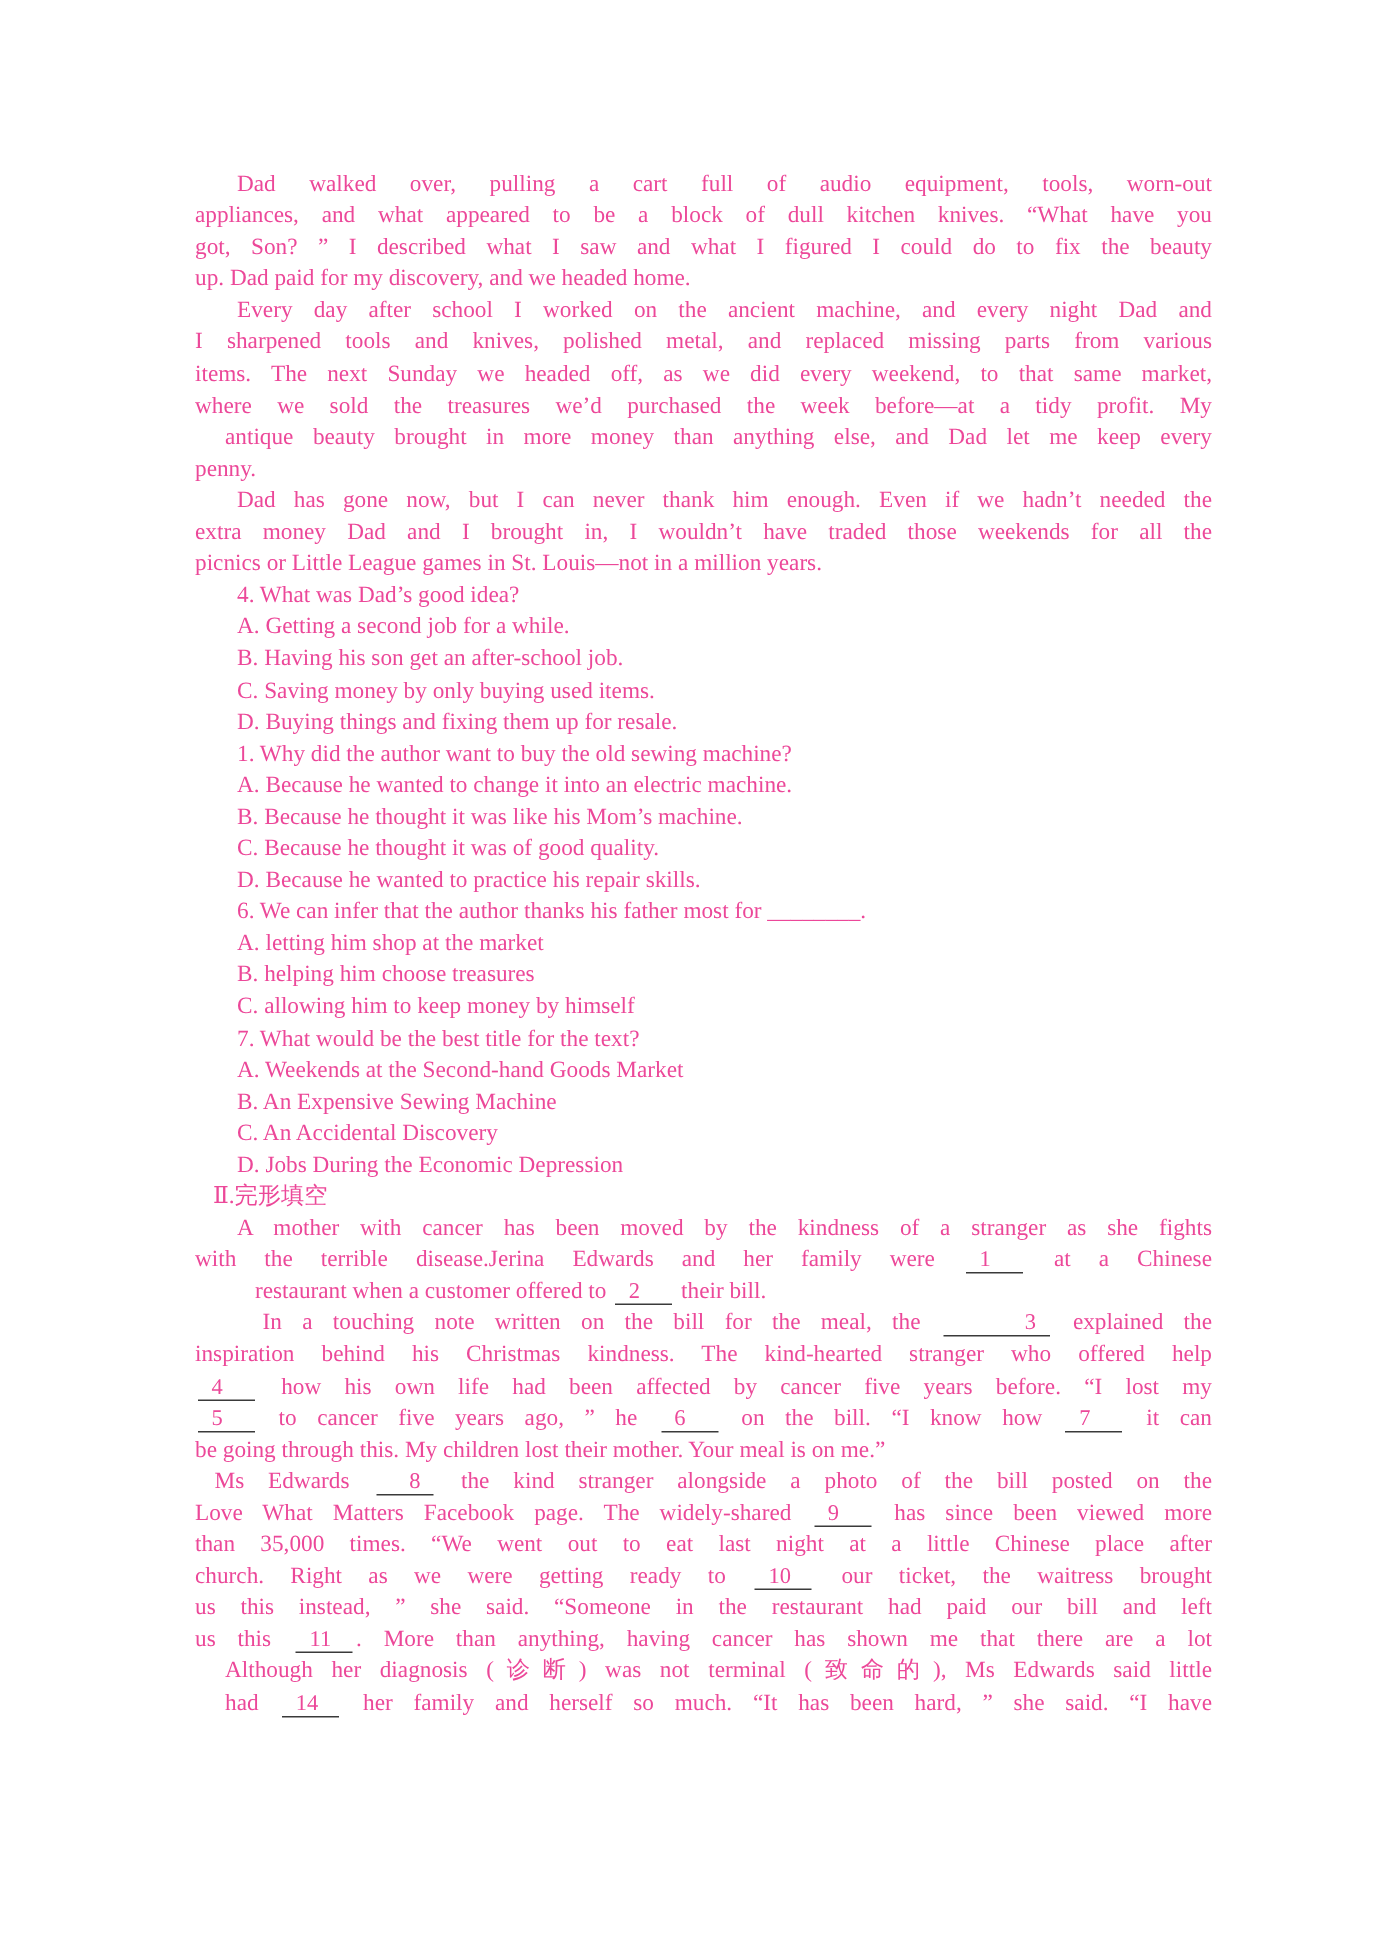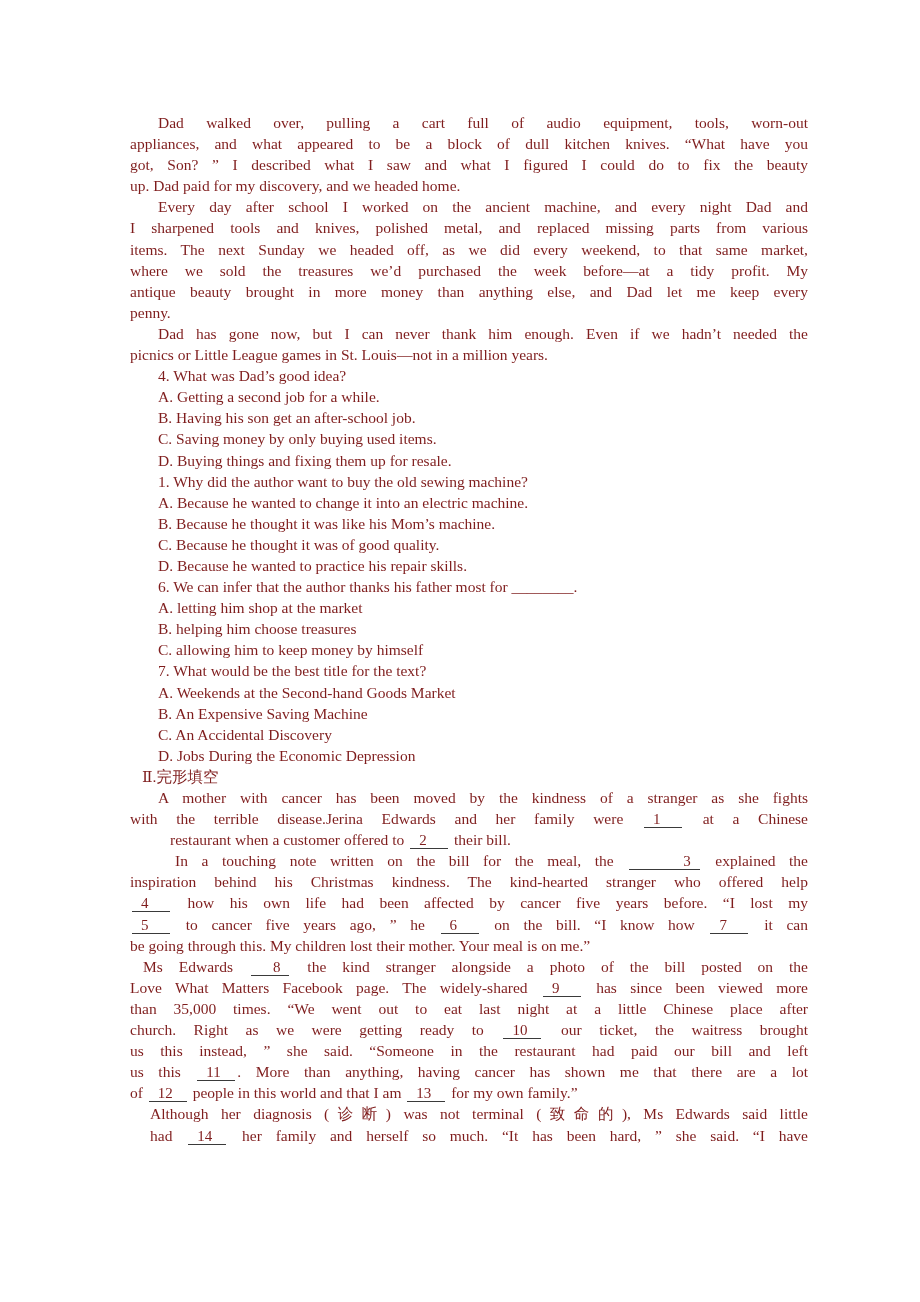--- a/index.html
+++ b/index.html
@@ -3,21 +3,21 @@
 <meta charset="utf-8">
 <style>
   html,body{margin:0;padding:0;}
   body{
     width:920px;height:1302px;position:relative;
     background:#ffffff;overflow:hidden;
     font-family:"Liberation Serif","DejaVu Serif",serif;
   }
   .doc{
     position:absolute;left:130px;top:112px;width:678px;
-    color:#7f1d1d;font-size:15.5px;line-height:21.1px;
+    color:#ec4899;font-size:15.5px;line-height:21.1px;
   }
   .line{
     text-align:justify;
     text-align-last:justify;
     min-height:21.1px;
     white-space:normal;
   }
   .line.noj{
     text-align:left;
     text-align-last:left;
@@ -38,54 +38,54 @@
 
 <div class="doc">
     <div class="line" style="text-indent: 28px;">Dad walked over, pulling a cart full of audio equipment, tools, worn-out</div>
     <div class="line" style="text-indent: 0px;">appliances, and what appeared to be a block of dull kitchen knives. “What have you</div>
     <div class="line" style="text-indent: 0px;">got, Son? ” I described what I saw and what I figured I could do to fix the beauty</div>
     <div class="line noj" style="text-indent: 0px;">up. Dad paid for my discovery, and we headed home.</div>
     <div class="line" style="text-indent: 28px;">Every day after school I worked on the ancient machine, and every night Dad and</div>
     <div class="line" style="text-indent: 0px;">I sharpened tools and knives, polished metal, and replaced missing parts from various</div>
     <div class="line" style="text-indent: 0px;">items. The next Sunday we headed off, as we did every weekend, to that same market,</div>
     <div class="line" style="text-indent: 0px;">where we sold the treasures we’d purchased the week before—at a tidy profit. My</div>
-    <div class="line" style="text-indent: 0px;">antique beauty brought in more money than anything else, and Dad let me keep every</div>
+    <div class="line" style="text-indent: 0px; margin-left: 20px;">antique beauty brought in more money than anything else, and Dad let me keep every</div>
     <div class="line noj" style="text-indent: 0px;">penny.</div>
     <div class="line" style="text-indent: 28px;">Dad has gone now, but I can never thank him enough. Even if we hadn’t needed the</div>
+    <div class="line" style="text-indent: 0px;">extra money Dad and I brought in, I wouldn’t have traded those weekends for all the</div>
     <div class="line noj" style="text-indent: 0px;">picnics or Little League games in St. Louis—not in a million years.</div>
     <div class="line noj" style="text-indent: 28px;">4. What was Dad’s good idea?</div>
     <div class="line noj" style="text-indent: 28px;">A. Getting a second job for a while.</div>
     <div class="line noj" style="text-indent: 28px;">B. Having his son get an after-school job.</div>
     <div class="line noj" style="text-indent: 28px;">C. Saving money by only buying used items.</div>
     <div class="line noj" style="text-indent: 28px;">D. Buying things and fixing them up for resale.</div>
     <div class="line noj" style="text-indent: 28px;">1. Why did the author want to buy the old sewing machine?</div>
     <div class="line noj" style="text-indent: 28px;">A. Because he wanted to change it into an electric machine.</div>
     <div class="line noj" style="text-indent: 28px;">B. Because he thought it was like his Mom’s machine.</div>
     <div class="line noj" style="text-indent: 28px;">C. Because he thought it was of good quality.</div>
     <div class="line noj" style="text-indent: 28px;">D. Because he wanted to practice his repair skills.</div>
     <div class="line noj" style="text-indent: 28px;">6. We can infer that the author thanks his father most for ________.</div>
     <div class="line noj" style="text-indent: 28px;">A. letting him shop at the market</div>
     <div class="line noj" style="text-indent: 28px;">B. helping him choose treasures</div>
     <div class="line noj" style="text-indent: 28px;">C. allowing him to keep money by himself</div>
     <div class="line noj" style="text-indent: 28px;">7. What would be the best title for the text?</div>
     <div class="line noj" style="text-indent: 28px;">A. Weekends at the Second-hand Goods Market</div>
-    <div class="line noj" style="text-indent: 28px;">B. An Expensive Saving Machine</div>
+    <div class="line noj" style="text-indent: 28px;">B. An Expensive Sewing Machine</div>
     <div class="line noj" style="text-indent: 28px;">C. An Accidental Discovery</div>
     <div class="line noj" style="text-indent: 28px; text-align: center;">D. Jobs During the Economic Depression</div>
     <div class="line noj" style="text-indent: 12px;">Ⅱ.完形填空</div>
     <div class="line" style="text-indent: 28px;">A mother with cancer has been moved by the kindness of a stranger as she fights</div>
     <div class="line" style="text-indent: 0px;">with the terrible disease.Jerina Edwards and her family were <span class="blank">1</span> at a Chinese</div>
     <div class="line noj" style="text-indent: 0px; margin-left: 40px;">restaurant when a customer offered to <span class="blank">2</span> their bill.</div>
     <div class="line" style="text-indent: 45px;">In a touching note written on the bill for the meal, the <span class="blank">3</span> explained the</div>
     <div class="line" style="text-indent: 0px;">inspiration behind his Christmas kindness. The kind-hearted stranger who offered help</div>
     <div class="line" style="text-indent: 0px;"><span class="blank">4</span> how his own life had been affected by cancer five years before. “I lost my</div>
     <div class="line" style="text-indent: 0px;"><span class="blank">5</span> to cancer five years ago, ” he <span class="blank">6</span> on the bill. “I know how <span class="blank">7</span> it can</div>
     <div class="line noj" style="text-indent: 0px;">be going through this. My children lost their mother. Your meal is on me.”</div>
     <div class="line" style="text-indent: 13px;">Ms Edwards <span class="blank">8</span> the kind stranger alongside a photo of the bill posted on the</div>
     <div class="line" style="text-indent: 0px;">Love What Matters Facebook page. The widely-shared <span class="blank">9</span> has since been viewed more</div>
     <div class="line" style="text-indent: 0px;">than 35,000 times. “We went out to eat last night at a little Chinese place after</div>
     <div class="line" style="text-indent: 0px;">church. Right as we were getting ready to <span class="blank">10</span> our ticket, the waitress brought</div>
     <div class="line" style="text-indent: 0px;">us this instead, ” she said. “Someone in the restaurant had paid our bill and left</div>
     <div class="line" style="text-indent: 0px;">us this <span class="blank">11</span>. More than anything, having cancer has shown me that there are a lot</div>
-    <div class="line noj" style="text-indent: 0px;">of <span class="blank">12</span> people in this world and that I am <span class="blank">13</span> for my own family.”</div>
     <div class="line" style="text-indent: 20px;">Although her diagnosis (诊断) was not terminal (致命的), Ms Edwards said little</div>
     <div class="line" style="text-indent: 0px; margin-left: 20px;">had <span class="blank">14</span> her family and herself so much. “It has been hard, ” she said. “I have</div>
   </div>
 
 </body></html>

